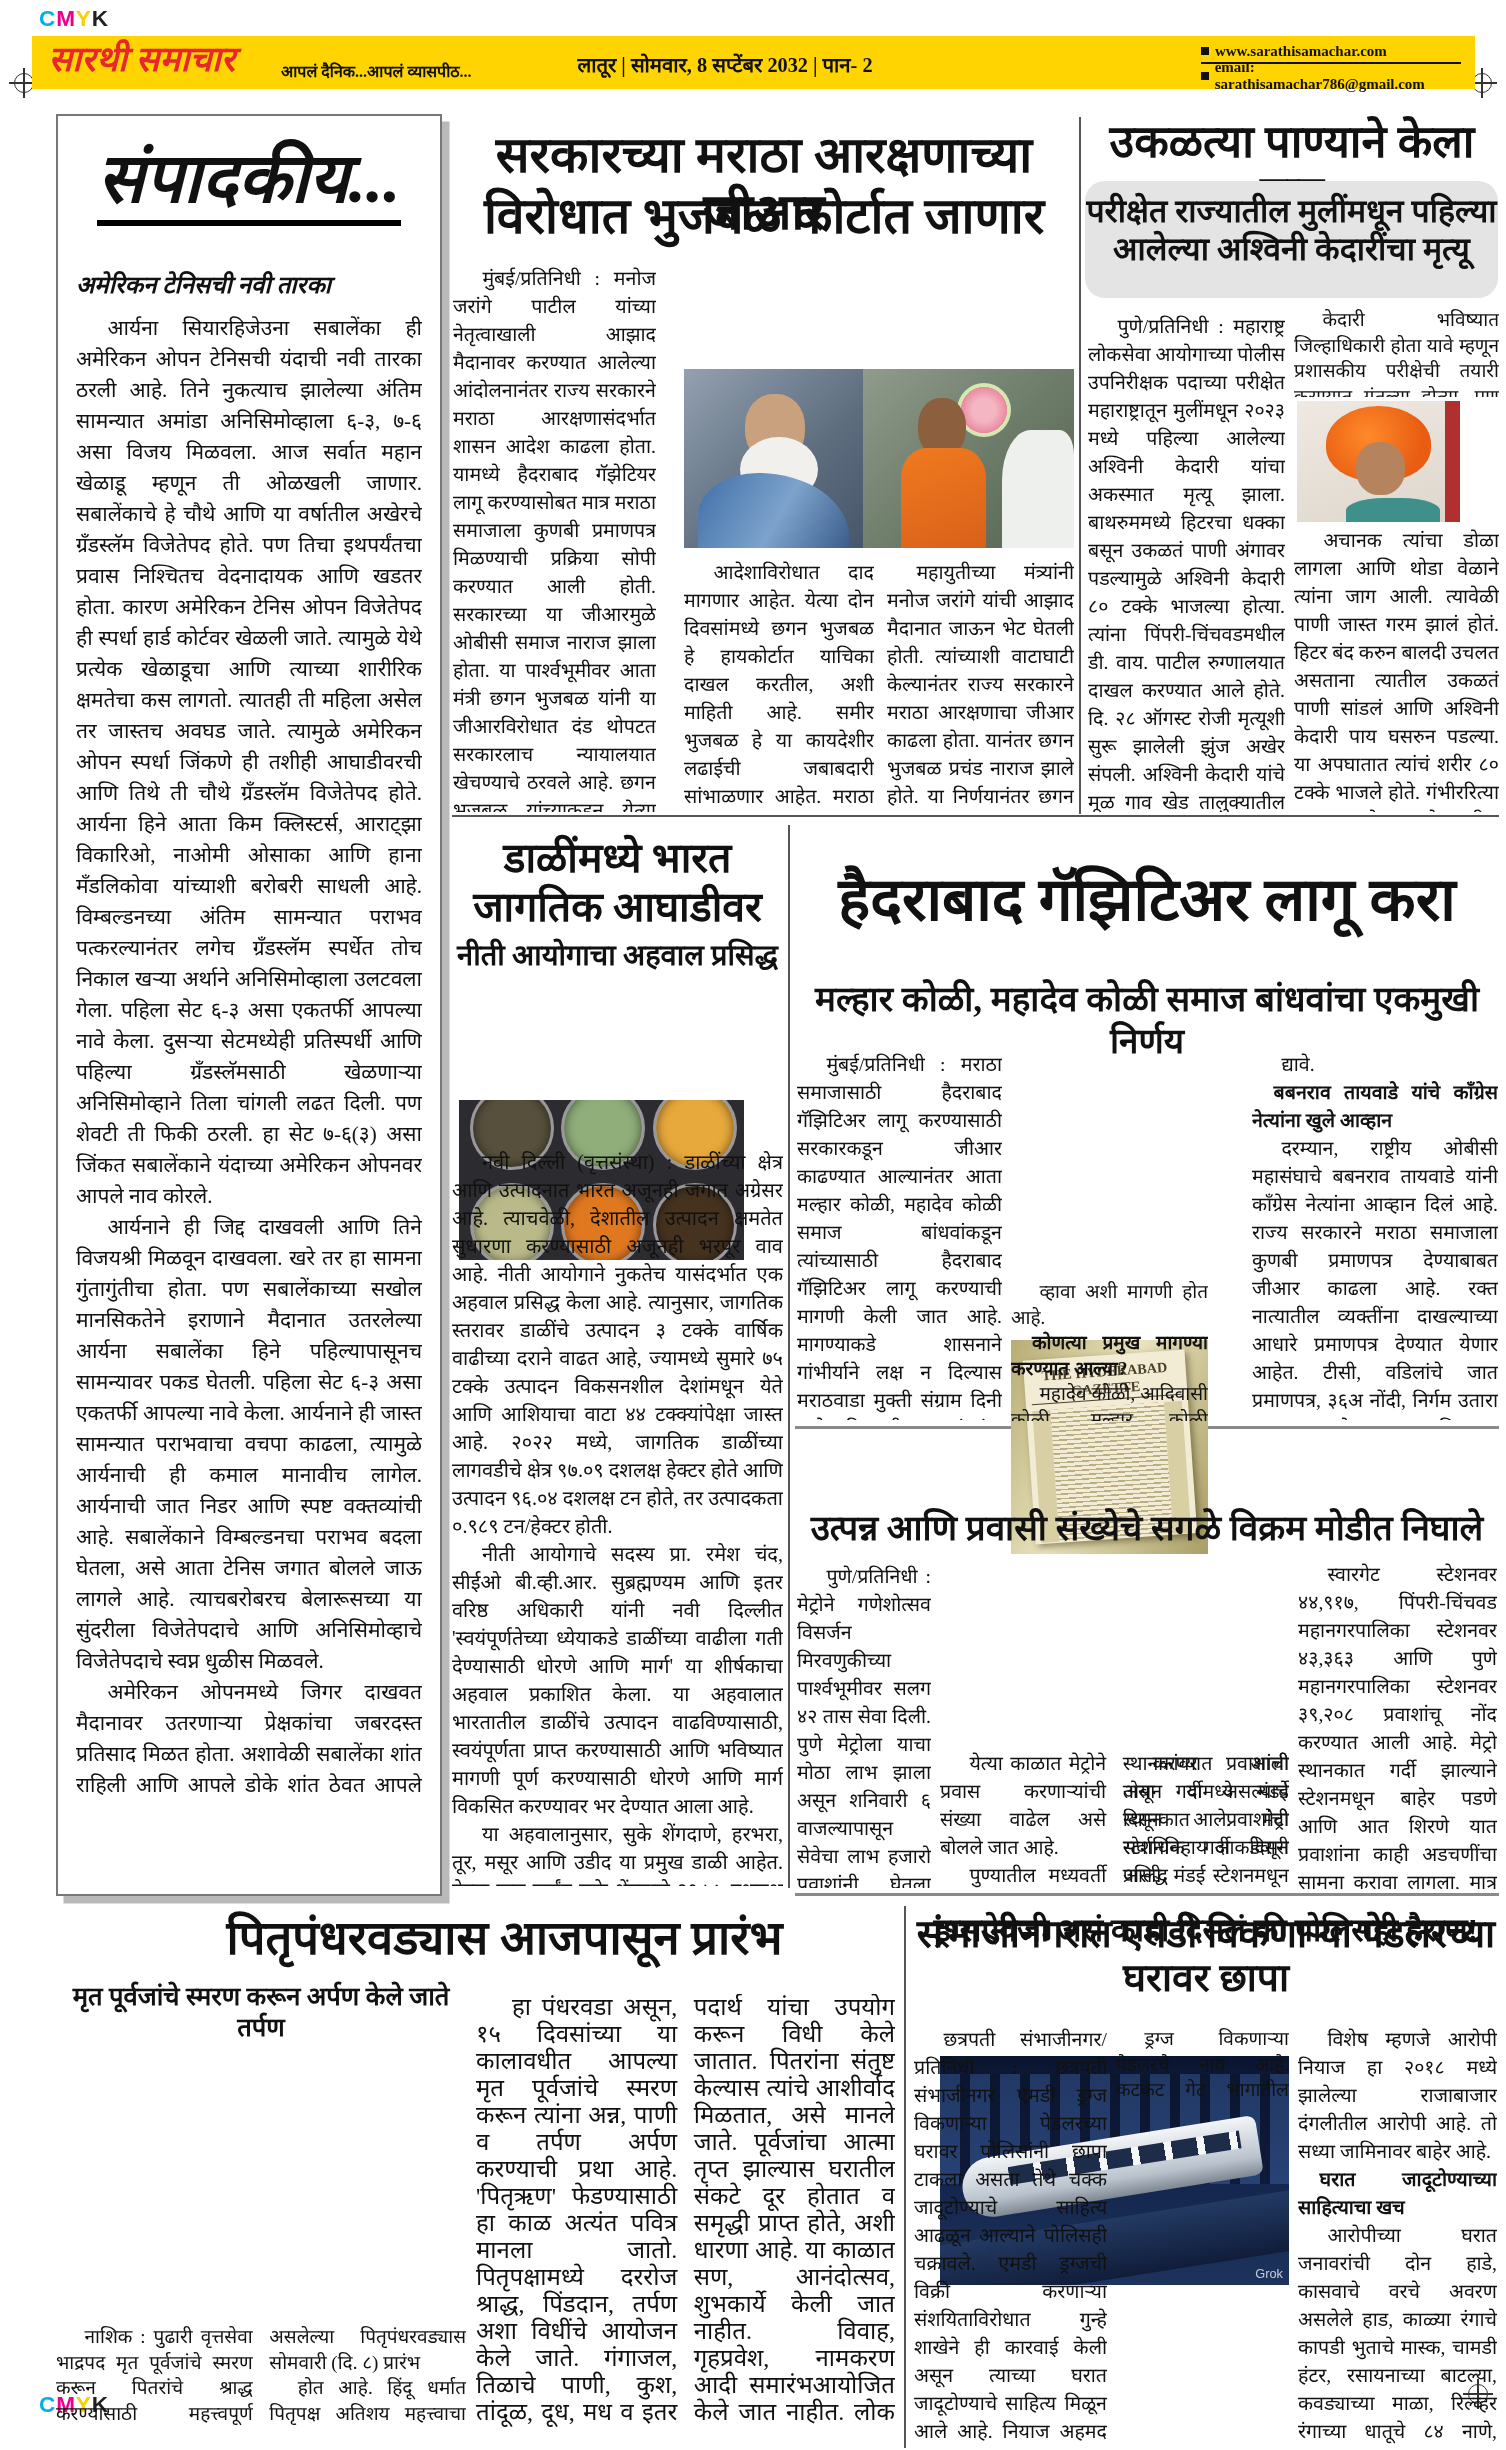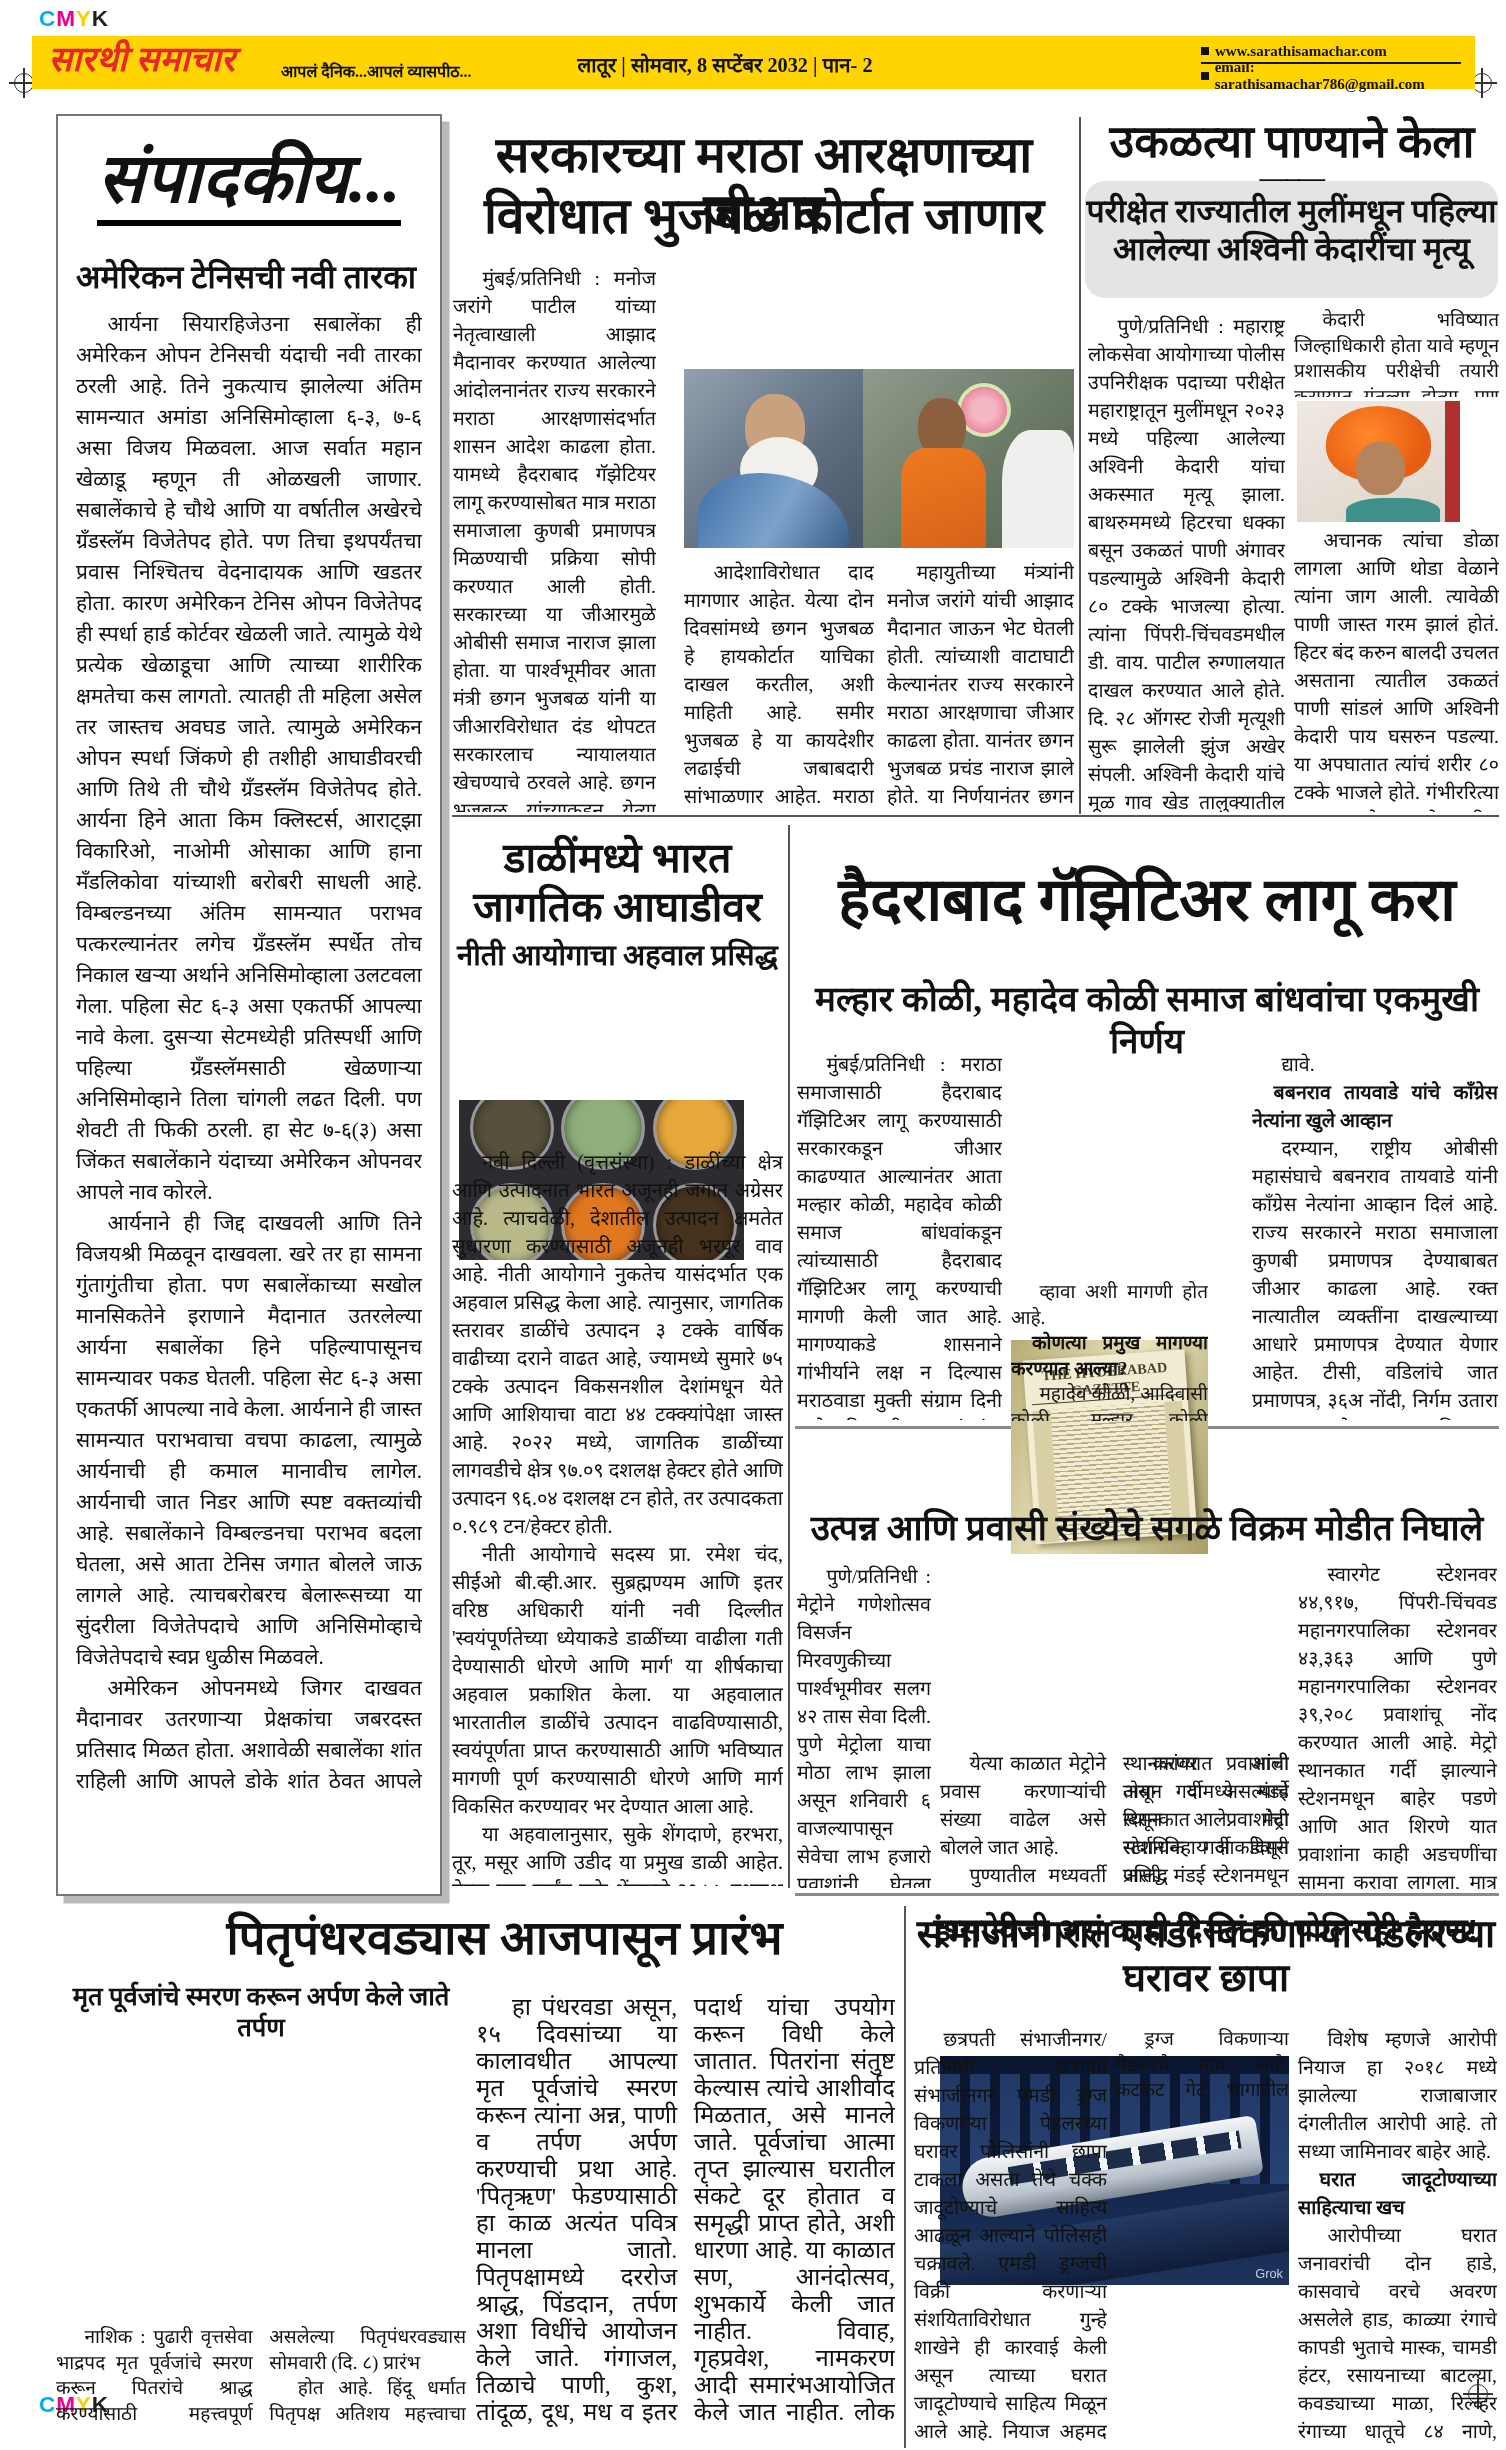--- a/index.html
+++ b/index.html
@@ -29,21 +29,21 @@
   #mastright .row{font-size:15px;font-weight:700;display:flex;align-items:center;gap:6px;height:21px;}
   #mastright .sq{width:7.5px;height:7.5px;background:#111;display:inline-block;}
   #mastright .divline{height:1.5px;background:#111;margin:0.8px 0 1.5px 0;}
   
   .vrule{width:1.5px;background:var(--rule);}
   .hrule{height:1.5px;background:var(--rule);}
   .hrule.thick{height:3px;background:#8a8a8a;}
   
   #edbox{left:56px;top:114px;width:386px;height:1782px;border:2.3px solid #777;box-shadow:7.5px 7.5px 0 #b9b9b9;background:#fff;padding:7.5px 18px;box-sizing:border-box;}
   #edtitle{display:block;margin:19.6px auto 0;text-align:center;font-size:69px;line-height:1.05;font-style:italic;font-weight:700;border-bottom:6px solid #000;padding-bottom:4.5px;width:88%;}
-  #edhead{margin-top:33px;font-size:32px;font-weight:700;line-height:1.15;}
+  #edhead{margin-top:46px;font-size:24px;font-weight:700;line-height:1.15;font-style:italic;}
   #edbody{margin-top:13.6px;font-size:21px;line-height:31px;}
   .body p{margin:0;text-indent:1.5em;}
   .body p.lb{font-weight:700;text-indent:1.1em;}
   
   .hl{font-weight:700;line-height:1.14;}
   .sub{font-weight:700;line-height:1.2;}
   
   .photo{overflow:hidden;background:#ccc;}
   
   #leadphoto{display:flex;}

